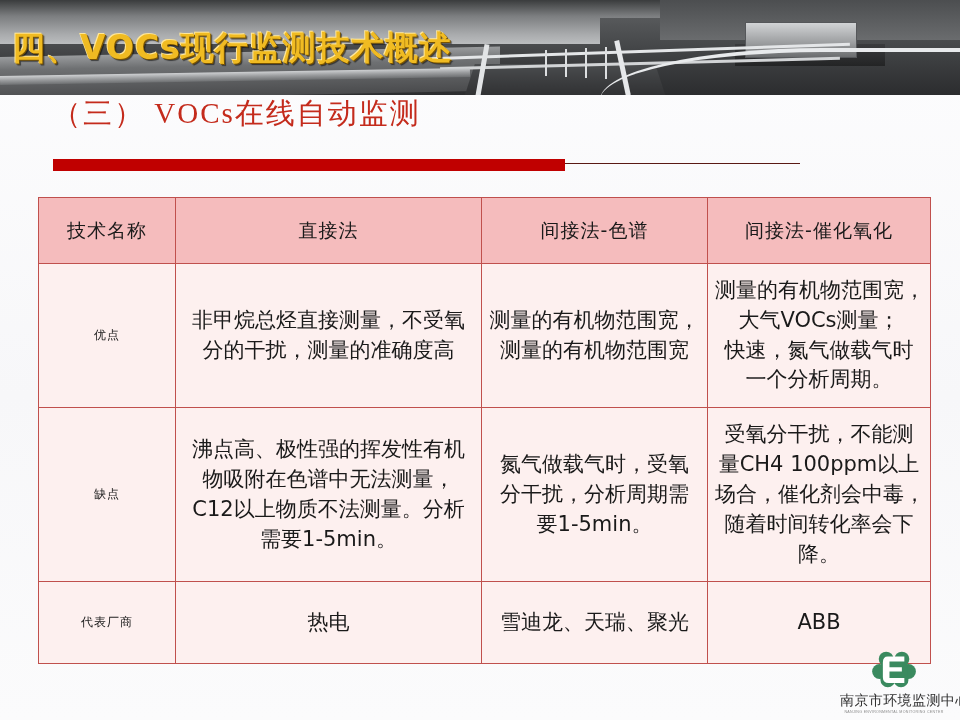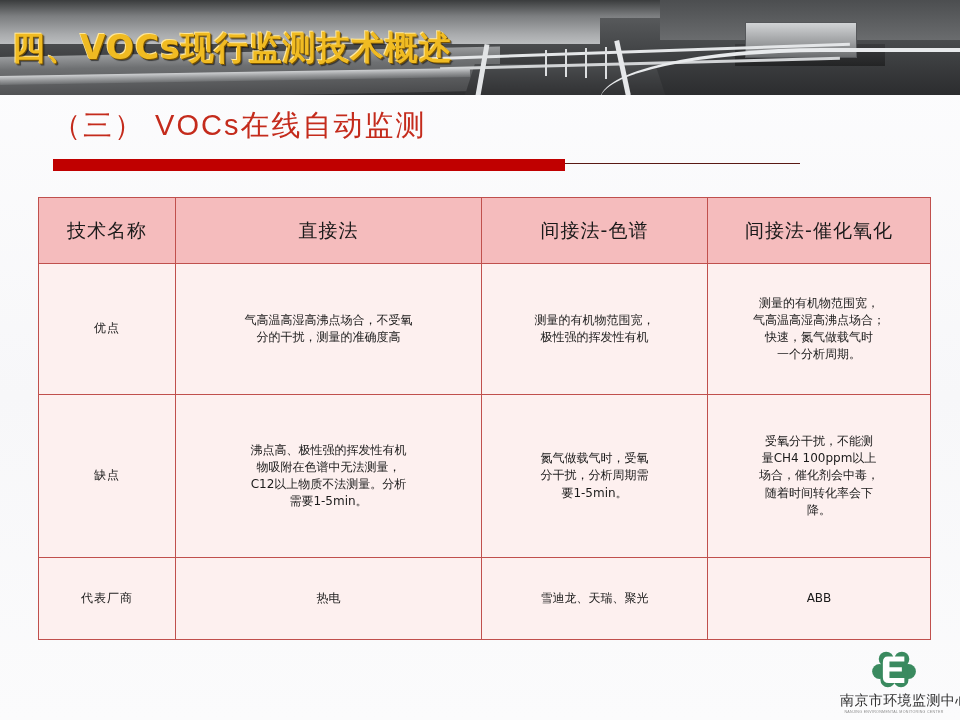--- a/index.html
+++ b/index.html
@@ -109,26 +109,26 @@
       1px 1px 0 #7a5400,
       2px 2px 1px rgba(0,0,0,.55),
       -1px -1px 0 #ffe79a;
     white-space: nowrap;
     font-family: "DejaVu Sans", "Liberation Sans", sans-serif;
   }
 
   
   .section-title {
     position: absolute;
-    left: 52px; top: 106px;
+    left: 52px; top: 94px;
     font-size: 29px;
     color: #c42b1c;
     letter-spacing: 2px;
     white-space: nowrap;
-    font-family: Liberation Sans, sans-serif;
+    font-family: Liberation Serif, serif;
   }
   .rule-wrap {
     position: absolute;
     left: 53px; top: 157px;
     width: 750px; height: 14px;
   }
   .rule-thick {
     position: absolute; left: 0; top: 2px;
     width: 512px; height: 12px;
     background: #c00000;
@@ -163,21 +163,21 @@
   }
   .tbl thead th {
     background: #f5bcbd;
     height: 41px;
     font-size: 19px;
     font-weight: normal;
     letter-spacing: 1px;
   }
   .tbl tbody td {
     background: #fdf0ef;
-    font-size: 12px;
+    font-size: 21px;
   }
   .tbl tbody td.rowhead {
     font-size: 12px;
     letter-spacing: 1px;
   }
   .tbl tbody tr.r1 td { height: 106px; }
   .tbl tbody tr.r2 td { height: 138px; }
   .tbl tbody tr.r3 td { height: 92px; }
   .tbl tbody tr.r4 td { height: 57px; text-align: center; }
   .cell-lines span { display: block; white-space: nowrap; }
@@ -253,30 +253,30 @@
         <th>直接法</th>
         <th>间接法-色谱</th>
         <th>间接法-催化氧化</th>
       </tr>
     </thead>
     <tbody>
 
       <tr class="r1">
         <td class="rowhead">优点</td>
         <td class="cell-lines">
-          <span>气高温高湿高沸点场合，不受氧</span>
+          <span>非甲烷总烃直接测量，不受氧</span>
           <span>分的干扰，测量的准确度高</span>
         </td>
         <td class="cell-lines">
           <span>测量的有机物范围宽，</span>
-          <span>极性强的挥发性有机</span>
+          <span>测量的有机物范围宽</span>
         </td>
         <td class="cell-lines">
           <span>测量的有机物范围宽，</span>
-          <span>气高温高湿高沸点场合；</span>
+          <span>大气VOCs测量；</span>
           <span>快速，氮气做载气时</span>
           <span>一个分析周期。</span>
         </td>
       </tr>
 
       <tr class="r2">
         <td class="rowhead">缺点</td>
         <td class="cell-lines">
           <span>沸点高、极性强的挥发性有机</span>
           <span>物吸附在色谱中无法测量，</span>

